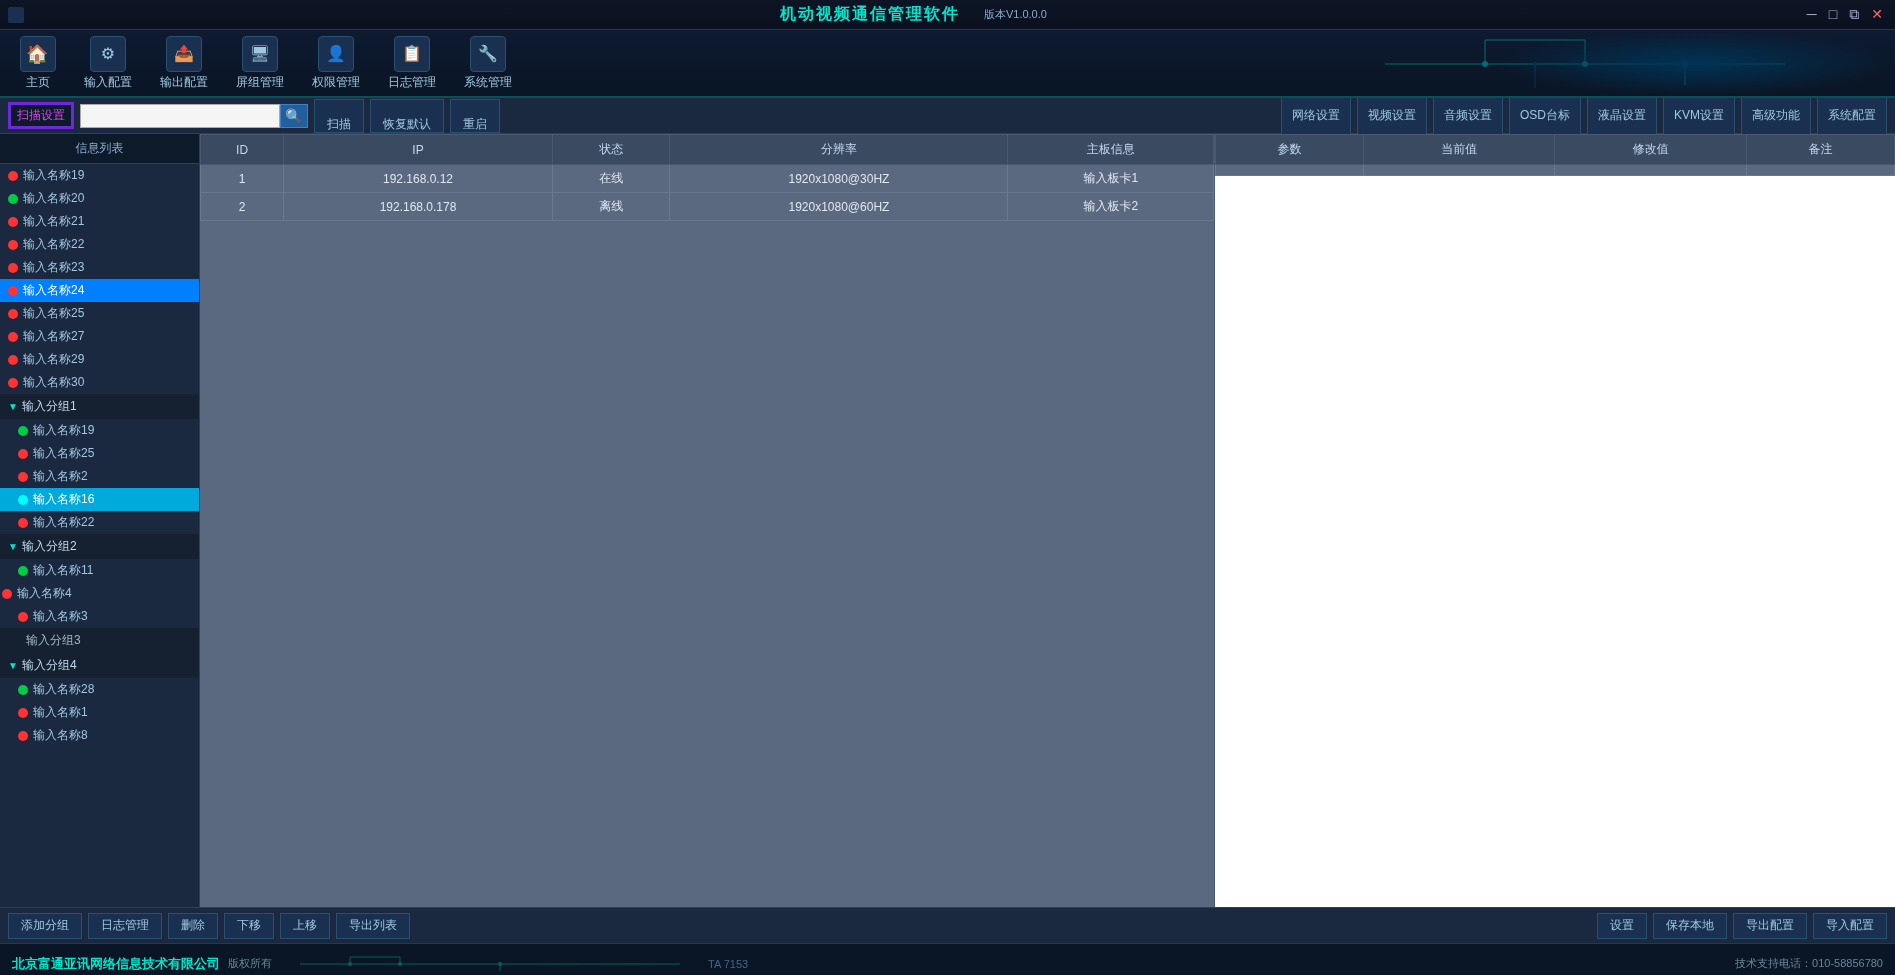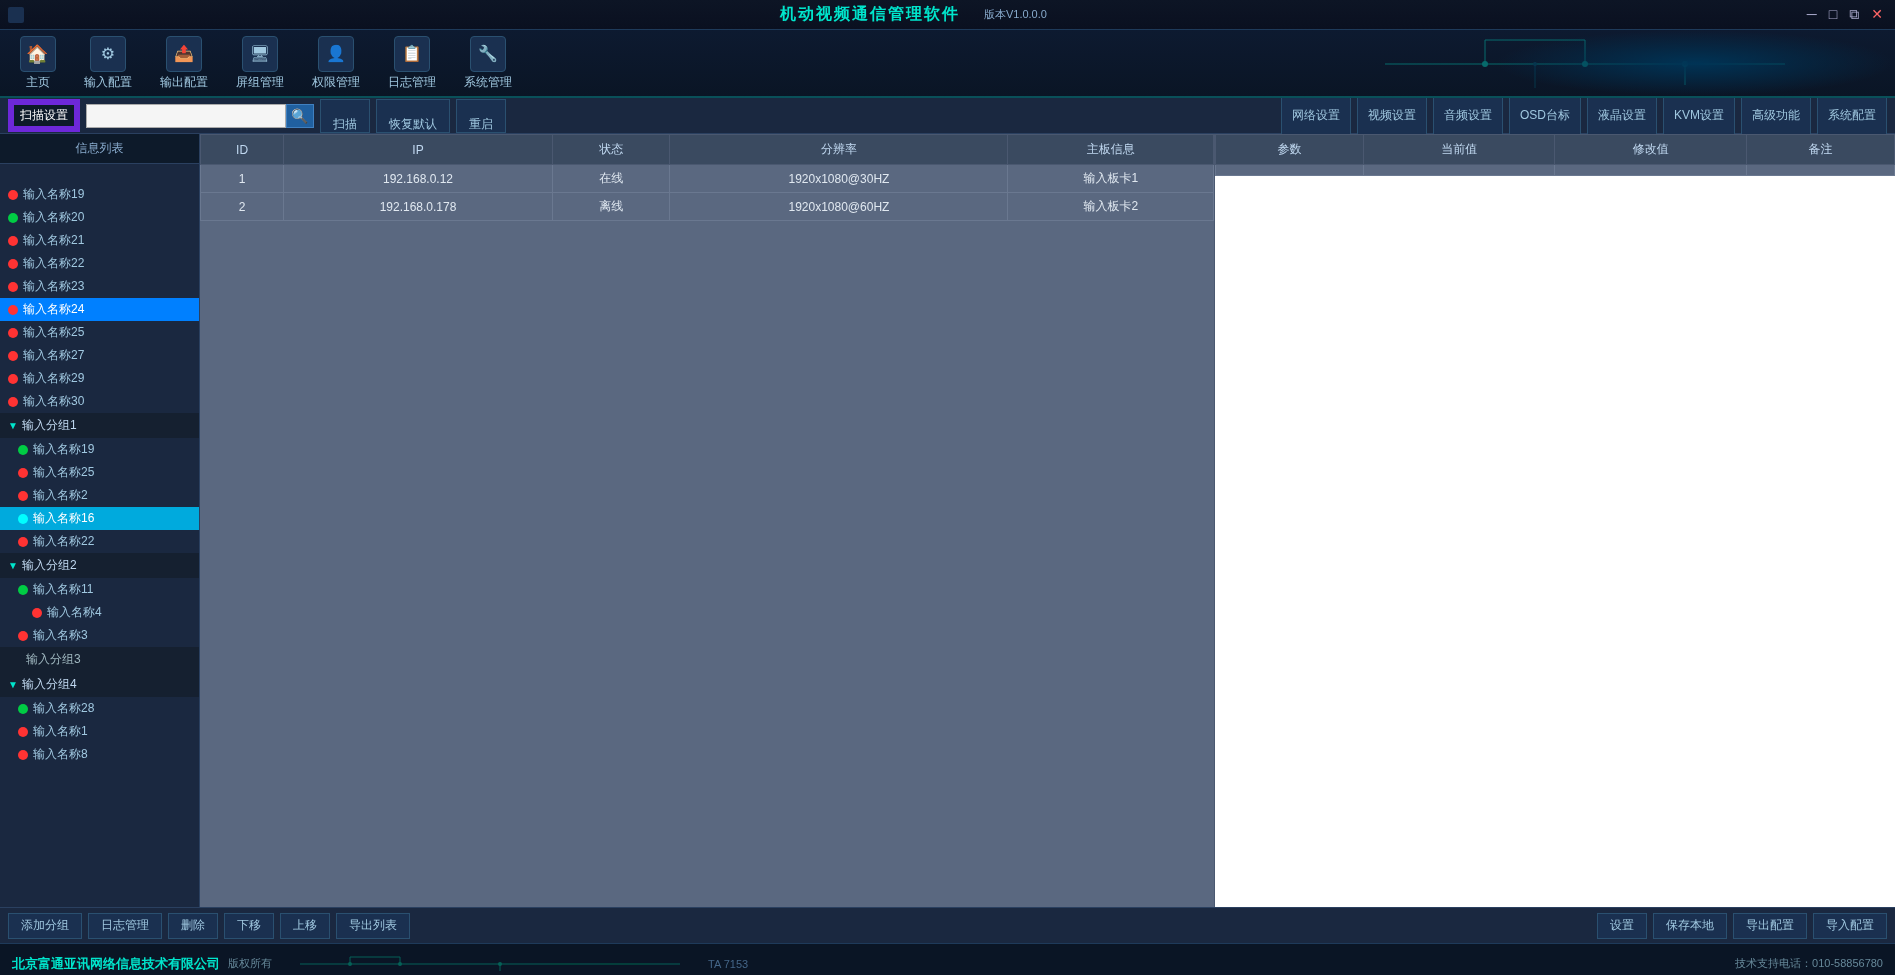--- a/index.html
+++ b/index.html
@@ -89,24 +89,24 @@
     .toolbar {
       background: #1a2840;
       height: 36px;
       display: flex;
       align-items: center;
       padding: 0 8px;
       gap: 6px;
       border-bottom: 1px solid #2a4060;
     }
     .toolbar-label {
-      color: #ffffff;
+      color: #d946ef;
       font-size: 12px;
       padding: 2px 6px;
-      border: 6px solid #6d28d9;
+      border: 3px solid #6d28d9;
       background: #0d1a2a;
     }
     .search-box {
       display: flex;
       align-items: center;
     }
     .search-input {
       width: 200px;
       height: 24px;
       background: #f5f5f5;
@@ -164,21 +164,20 @@
       background: #0d1a2a;
       padding: 6px 8px;
       font-size: 12px;
       color: #88aacc;
       border-bottom: 1px solid #2a4060;
       text-align: center;
     }
     .panel-list {
       flex: 1;
       overflow-y: auto;
-      margin-top: 19px;
     }
     .panel-list::-webkit-scrollbar { width: 6px; }
     .panel-list::-webkit-scrollbar-track { background: #1a2840; }
     .panel-list::-webkit-scrollbar-thumb { background: #2a4060; }
 
     .list-item {
       display: flex;
       align-items: center;
       padding: 3px 8px;
       cursor: pointer;
@@ -474,21 +473,21 @@
       </div>
 
       <div class="group-header">
         <span class="triangle">▼</span>
         <span>输入分组2</span>
       </div>
       <div class="list-item" style="padding-left:18px;">
         <span class="status-dot green"></span>
         <span>输入名称11</span>
       </div>
-      <div class="list-item" style="padding-left:32px;text-align:right;">
+      <div class="list-item" style="padding-left:2px;text-align:right;">
         <span class="status-dot red"></span>
         <span>输入名称4</span>
       </div>
       <div class="list-item" style="padding-left:18px;">
         <span class="status-dot red"></span>
         <span>输入名称3</span>
       </div>
 
       <div class="group-header" style="color:#a0b8c0;">
         <span style="width:14px;display:inline-block;"></span>

